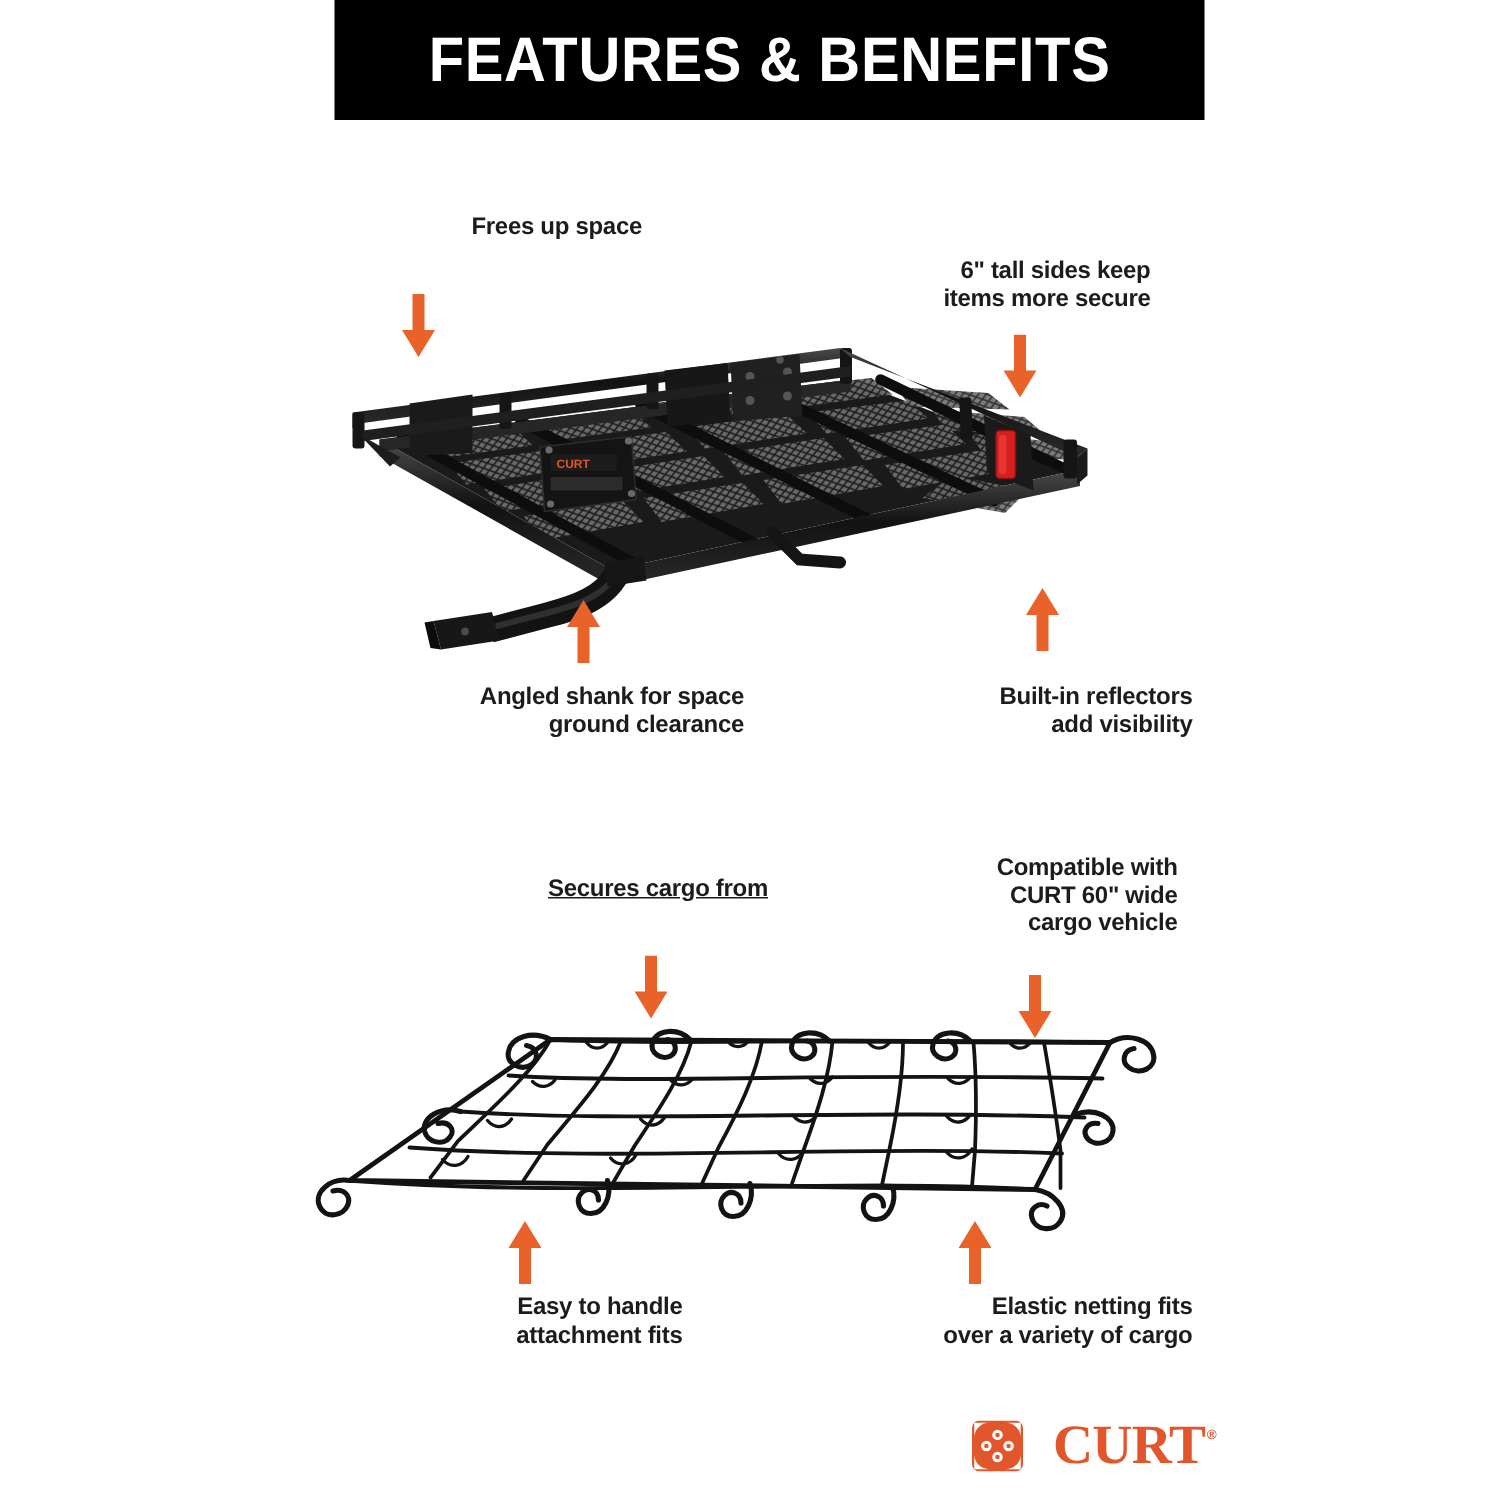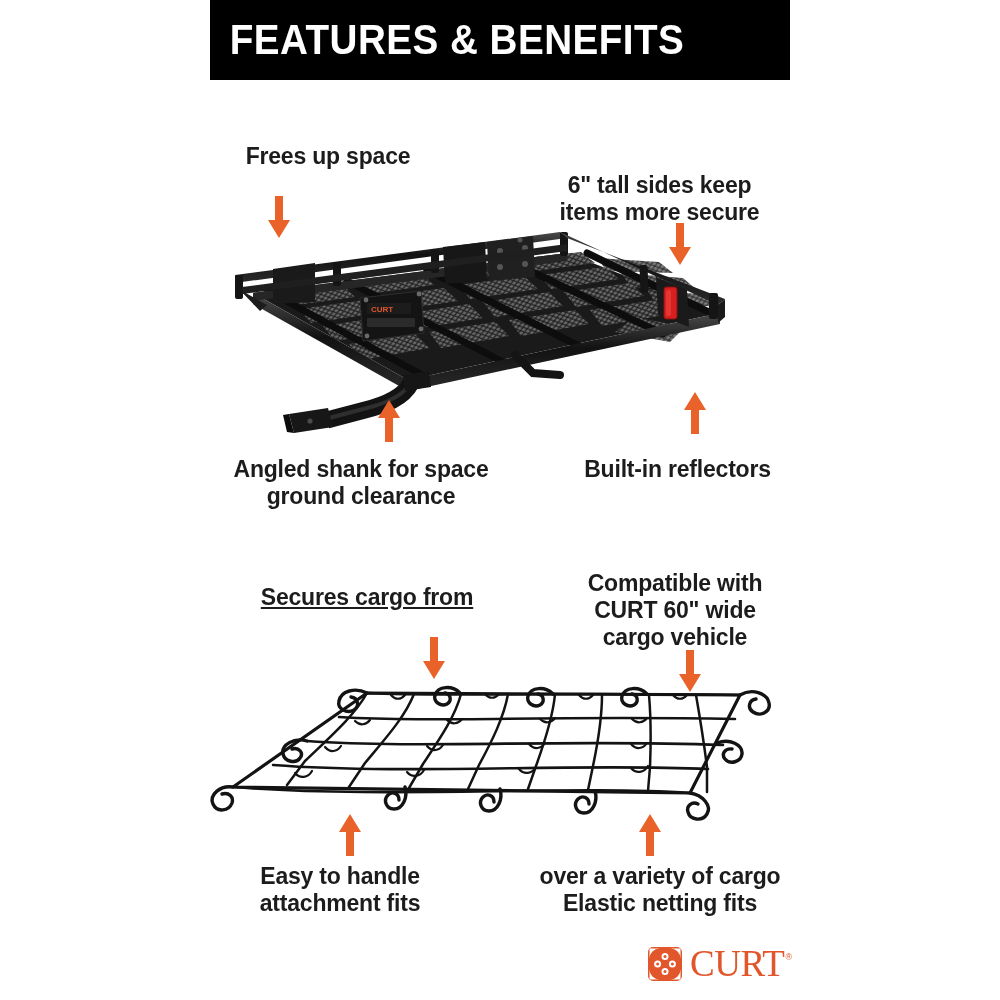--- a/index.html
+++ b/index.html
@@ -14,47 +14,47 @@
     position: relative;
     overflow: hidden;
     font-family: "Liberation Sans", sans-serif;
     color: #1a1a1a;
     -webkit-font-smoothing: antialiased;
   }
 
   
   #header-banner {
     position: absolute;
-    left: 210px;
+    left: 223px;
     top: 0px;
     width: 580px;
     height: 80px;
     background: #000000;
     display: flex;
     align-items: center;
-    justify-content: flex-start;
+    justify-content: center;
   }
   #header-title {
     color: #ffffff;
     font-family: "Liberation Sans", sans-serif;
     font-weight: bold;
     font-size: 42px;
     letter-spacing: 0.5px;
     transform: scaleX(0.92);
     white-space: nowrap;
     line-height: 1;
   }
 
   
   .callout {
     position: absolute;
-    text-align: center;
+    text-align: right;
     font-family: "Liberation Sans", sans-serif;
     font-weight: bold;
-    font-size: 23px;
+    font-size: 16px;
     line-height: 1.17;
     color: #1c1c1c;
     letter-spacing: -0.2px;
     white-space: nowrap;
   }
   .callout .ln { display: block; }
 
   
   .arrow {
     position: absolute;
@@ -89,23 +89,23 @@
     display: flex;
     align-items: center;
   }
   #brand-badge {
     width: 34px;
     height: 34px;
     flex: 0 0 34px;
   }
   #brand-badge svg { display: block; width: 100%; height: 100%; }
   #brand-wordmark {
-    margin-left: 8px;
+    margin-left: 20px;
     font-family: "Liberation Serif", serif;
-    font-weight: normal;
+    font-weight: bold;
     font-size: 37px;
     line-height: 1;
     color: #E1562B;
     letter-spacing: -0.5px;
     position: relative;
     top: -1px;
   }
   #brand-reg {
     font-family: "Liberation Sans", sans-serif;
     font-size: 9px;
@@ -279,20 +279,21 @@
   </svg>
 </div>
 
 <div class="callout" style="left:226px; top:456px; width:270px;">
   <span class="ln">Angled shank for space</span>
   <span class="ln">ground clearance</span>
 </div>
 
 <div class="callout" style="left:560px; top:456px; width:235px;">
   <span class="ln">Built-in reflectors</span>
+  <span class="ln">add visibility</span>
 </div>
 
 <div class="callout" style="left:222px; top:584px; width:290px;text-decoration:underline;">
   <span class="ln">Secures cargo from</span>
 </div>
 <div class="arrow" style="left:423px; top:637px; height:42px;">
   <svg viewBox="0 0 22 42" preserveAspectRatio="none" aria-hidden="true">
     <polygon points="7,0 15,0 15,24 22,24 11,42 0,24 7,24" fill="#E8622A"></polygon>
   </svg>
 </div>
@@ -379,22 +380,22 @@
     <polygon points="11,0 22,18 15,18 15,42 7,42 7,18 0,18" fill="#E8622A"></polygon>
   </svg>
 </div>
 
 <div class="callout" style="left:225px; top:863px; width:230px;">
   <span class="ln">Easy to handle</span>
   <span class="ln">attachment fits</span>
 </div>
 
 <div class="callout" style="left:525px; top:863px; width:270px;">
+  <span class="ln">Elastic netting fits</span>
   <span class="ln">over a variety of cargo</span>
-  <span class="ln">Elastic netting fits</span>
 </div>
 
 <div id="brand-logo">
   <div id="brand-badge">
     <svg viewBox="0 0 34 34" aria-hidden="true">
       <rect x="0" y="0" width="34" height="34" rx="5" fill="#E1562B"></rect>
       <g fill="#ffffff">
 
         <path d="M1.5,1.5 h10 a10,10 0 0 0 -10,10 z"></path>
         <path d="M32.5,1.5 v10 a10,10 0 0 0 -10,-10 z"></path>

